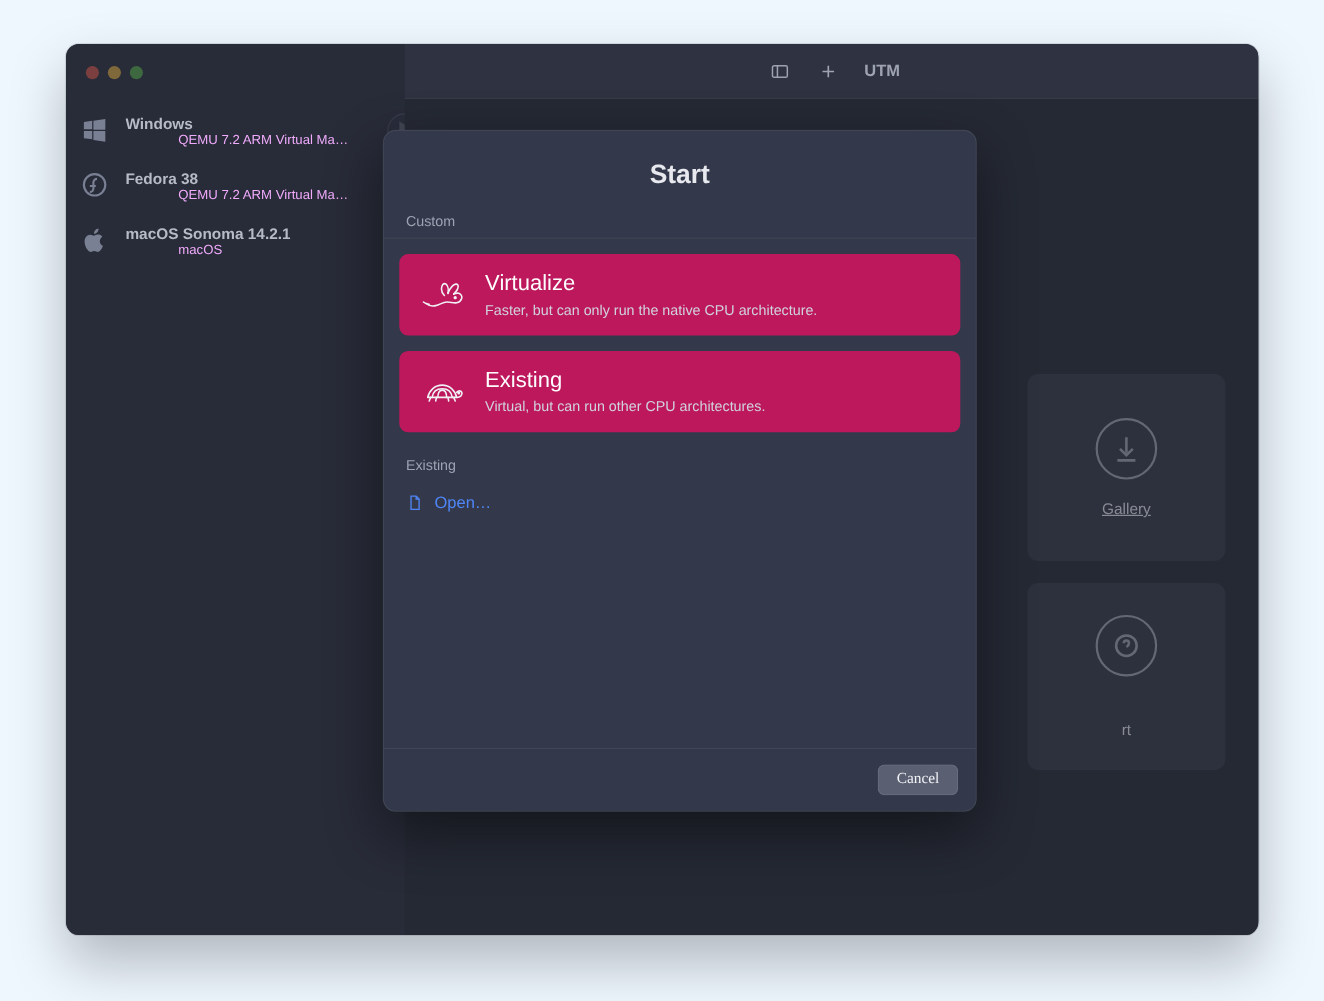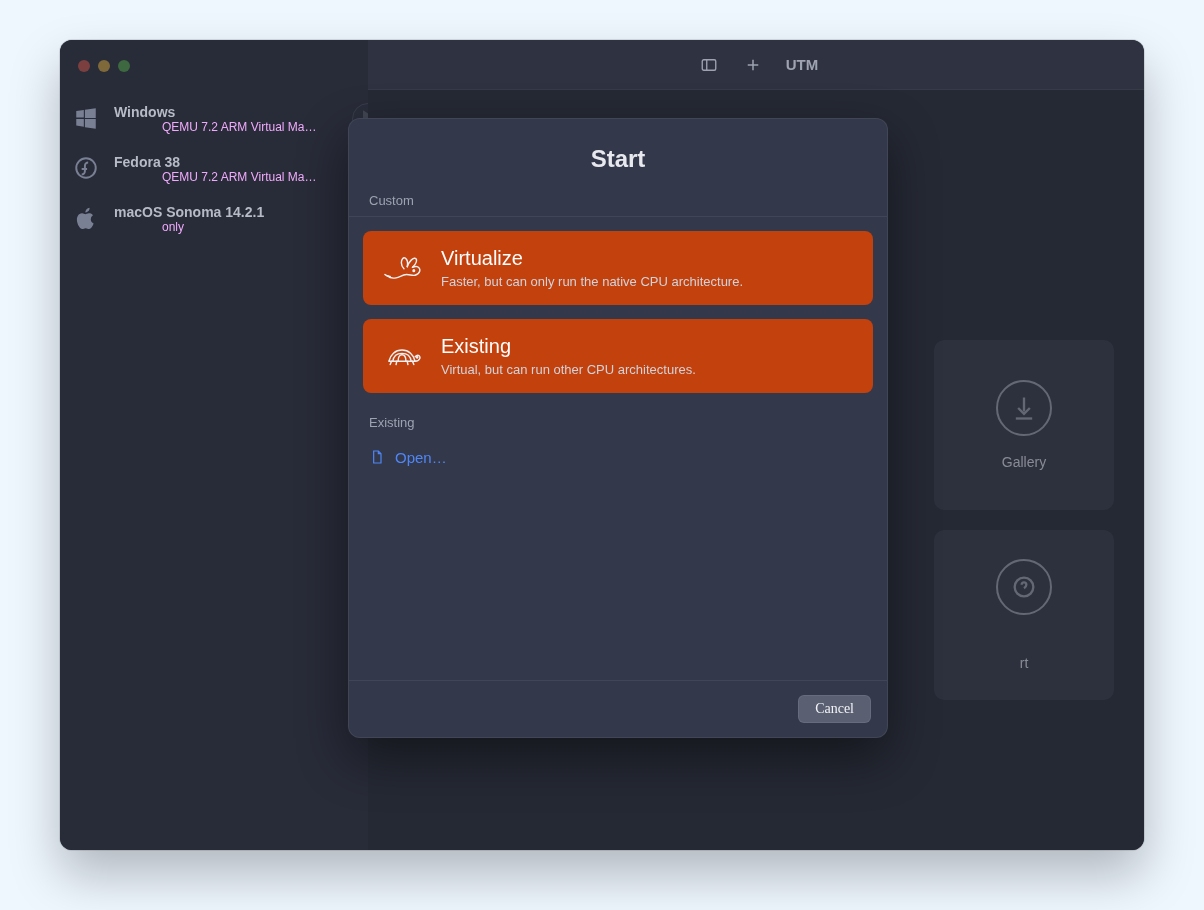--- a/index.html
+++ b/index.html
@@ -127,21 +127,21 @@
     justify-content:center;
     gap:18px;
     color:#d7dae3;
   }
   .bg-card .big-icon{
     width:56px;height:56px;border:2.5px solid #8f94a5;border-radius:50%;
     display:flex;align-items:center;justify-content:center;color:#8f94a5;
   }
   .bg-card .big-icon svg{width:28px;height:28px;}
   .bg-card .lbl{font-size:14px;color:#c6c9d4;}
-  .bg-card.top{ top:250px;}
+  .bg-card.top{ top:250px;text-decoration:underline;}
   .bg-card.bot{ top:440px;gap:40px;}
 
   
   .sheet {
     position:absolute;
     left:50%;
     top:78px;
     transform:translateX(-50%);
     width:540px;
     height:620px;
@@ -165,21 +165,21 @@
     font-size:13px;
     color:#9ea3b2;
     padding:0 20px 8px;
     font-weight:500;
   }
   .sheet-sep{
     height:1px;background:rgba(255,255,255,.07);
   }
   .option-list{padding:14px 14px 8px;display:flex;flex-direction:column;gap:14px;}
   .option{
-    background:#c2410c;
+    background:#be185d;
     border-radius:8px;
     padding:16px 18px;
     display:flex;
     align-items:center;
     gap:18px;
     cursor:default;
   }
   .opt-icon{
     width:42px;height:34px;
     display:flex;align-items:center;justify-content:center;
@@ -269,21 +269,21 @@
     </div>
 
     <div class="vm-item">
       <span class="vm-icon">
         <svg viewBox="0 0 24 24" fill="currentColor">
             <path d="M16.4 13.2c0-2.5 2-3.6 2.1-3.7-1.1-1.7-2.9-1.9-3.5-1.9-1.5-.2-2.9.9-3.6.9-.8 0-1.9-.9-3.1-.8-1.6 0-3.1.9-3.9 2.4-1.7 2.9-.4 7.3 1.2 9.7.8 1.2 1.8 2.5 3 2.4 1.2 0 1.7-.8 3.1-.8 1.5 0 1.9.8 3.1.8 1.3 0 2.1-1.2 2.9-2.4.9-1.4 1.3-2.7 1.3-2.8-.1 0-2.6-1-2.6-3.8zM14.3 5.6c.7-.8 1.1-2 1-3.1-1 0-2.1.7-2.8 1.5-.6.7-1.2 1.9-1 3 .1 0 1.1.1 2.8-1.4z"></path>
           </svg>
       </span>
       <div class="vm-texts">
         <div class="vm-name">macOS Sonoma 14.2.1</div>
-        <div class="vm-sub">only</div>
+        <div class="vm-sub">macOS</div>
       </div>
     </div>
   </div>
 
   <div class="main">
     <div class="toolbar">
       <div class="tb-btn">
         <svg viewBox="0 0 24 24" fill="none" stroke="currentColor" stroke-width="1.8">
             <rect x="3" y="5" width="18" height="14" rx="2"></rect>
             <line x1="9" y1="5" x2="9" y2="19"></line>

